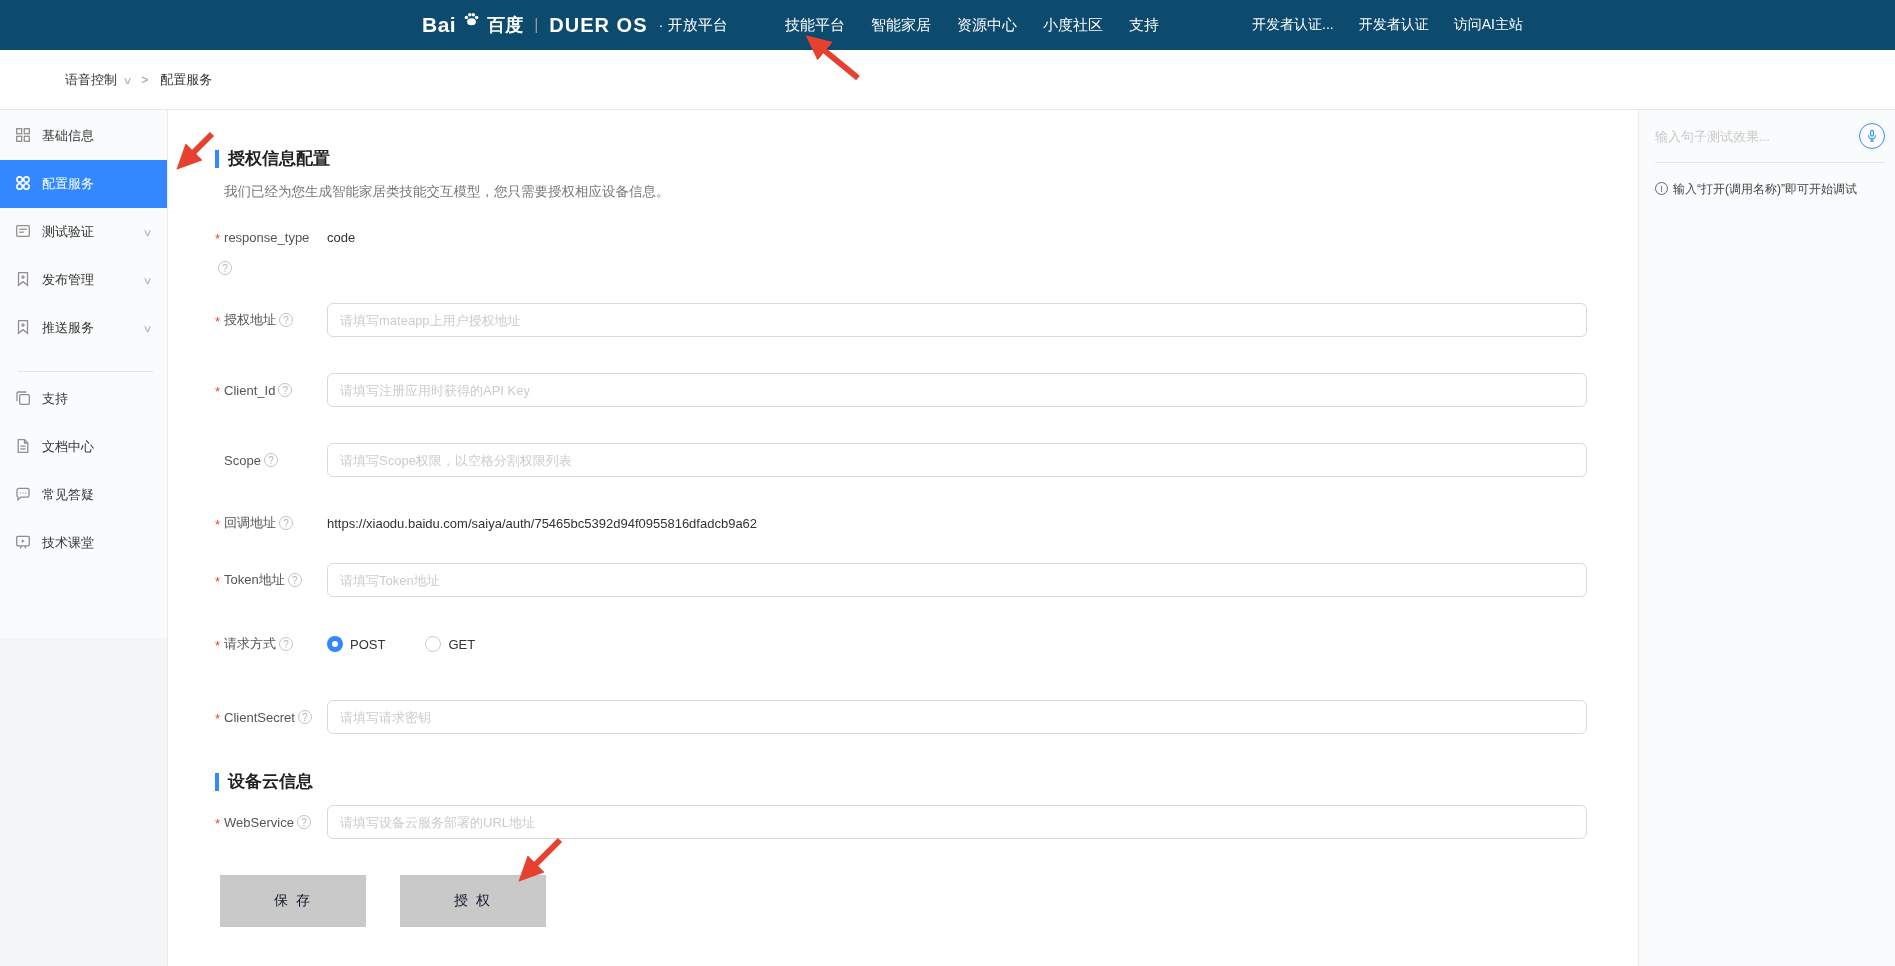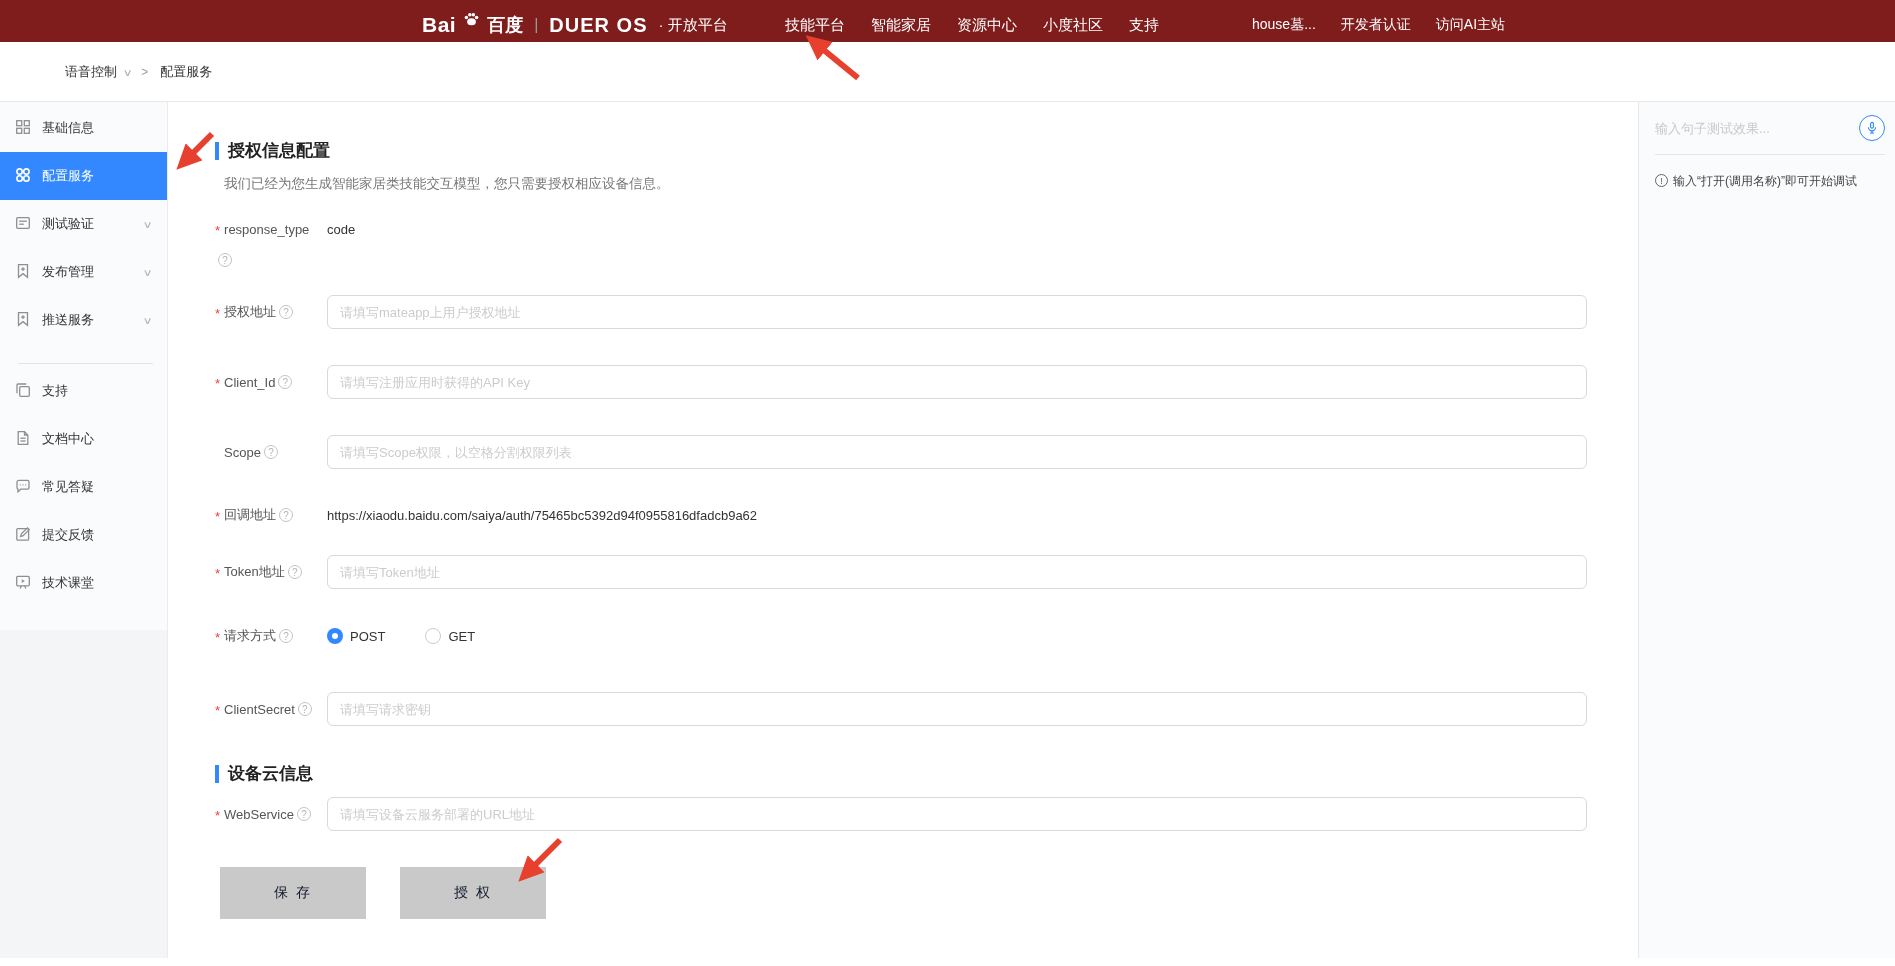--- a/index.html
+++ b/index.html
@@ -2,21 +2,21 @@
 <html><head>
 <meta charset="utf-8">
 <title></title>
 <style>
   * { margin:0; padding:0; box-sizing:border-box; }
   html,body { background:#888; }
   body { font-family:"Liberation Sans","DejaVu Sans",sans-serif; }
   #page { position:relative; width:1895px; height:966px; background:#fff; overflow:hidden; margin:0 auto; }
 
   
-  .topbar { position:relative; height:42px; background:#7f1d1d; color:#fff; }
+  .topbar { position:relative; height:50px; background:#0c4a6e; color:#fff; }
   .logo { position:absolute; left:422px; top:0; height:50px; display:flex; align-items:center; gap:7px; }
   .logo .bai { font-size:21px; font-weight:bold; letter-spacing:0.5px; }
   .logo .cn  { font-size:18px; font-weight:bold; }
   .logo .ldiv { color:#9a9a9a; font-size:16px; margin:0 4px; font-weight:normal; }
   .logo .brand { font-size:20px; font-weight:bold; letter-spacing:1px; }
   .logo .plat { font-size:15px; margin-left:4px; }
   .paw { display:inline-block; margin-top:-10px; }
   .nav-items { position:absolute; left:785px; top:0; height:50px; display:flex; align-items:center; gap:26px; font-size:15px; }
   .nav-items .nav-it { cursor:pointer; white-space:nowrap; }
   .nav-right { position:absolute; left:1252px; top:0; height:50px; display:flex; align-items:center; gap:25px; font-size:14px; }
@@ -105,21 +105,21 @@
       <span class="plat">· 开放平台</span>
     </div>
     <div class="nav-items">
       <span class="nav-it">技能平台</span>
       <span class="nav-it">智能家居</span>
       <span class="nav-it">资源中心</span>
       <span class="nav-it">小度社区</span>
       <span class="nav-it">支持</span>
     </div>
     <div class="nav-right">
-      <span>house墓...</span>
+      <span>开发者认证...</span>
       <span>开发者认证</span>
       <span>访问AI主站</span>
     </div>
   </div>
 
   <div class="crumbbar">
     <span>语音控制</span>
     <span class="chev">∨</span>
     <span class="sep">&gt;</span>
     <span>配置服务</span>
@@ -194,27 +194,20 @@
           <span>文档中心</span>
         </div>
         <div class="side-item">
           <span><svg width="16" height="16" viewBox="0 0 16 16" fill="none" stroke="#8f8f8f" stroke-width="1.3">
                 <path d="M2,4 a1.6,1.6 0 0 1 1.6,-1.6 h8.8 a1.6,1.6 0 0 1 1.6,1.6 v5.6 a1.6,1.6 0 0 1 -1.6,1.6 h-6.6 l-2.8,2.6 v-2.6 a1.6,1.6 0 0 1 -1,-1.5 z"></path>
                 <circle cx="5.3" cy="6.9" r="0.6" fill="#8f8f8f" stroke="none"></circle>
                 <circle cx="8" cy="6.9" r="0.6" fill="#8f8f8f" stroke="none"></circle>
                 <circle cx="10.7" cy="6.9" r="0.6" fill="#8f8f8f" stroke="none"></circle>
               </svg></span>
           <span>常见答疑</span>
-        </div>
-        <div class="side-item">
-          <span><svg width="16" height="16" viewBox="0 0 16 16" fill="none" stroke="#8f8f8f" stroke-width="1.3">
-                <rect x="1.8" y="2.6" width="11.8" height="11.6" rx="1"></rect>
-                <path d="M5.6,10.4 l0.8,-2.6 6,-6 1.8,1.8 -6,6 z"></path>
-              </svg></span>
-          <span>提交反馈</span>
         </div>
         <div class="side-item">
           <span><svg width="16" height="16" viewBox="0 0 16 16" fill="none" stroke="#8f8f8f" stroke-width="1.3">
                 <rect x="1.7" y="2.4" width="12.6" height="9.4" rx="1.2"></rect>
                 <path d="M6.8,5.2 l3,1.9 -3,1.9 z" fill="#8f8f8f" stroke="none"></path>
                 <line x1="5.2" y1="14.4" x2="6.4" y2="11.8"></line>
                 <line x1="10.8" y1="14.4" x2="9.6" y2="11.8"></line>
               </svg></span>
           <span>技术课堂</span>
         </div>

